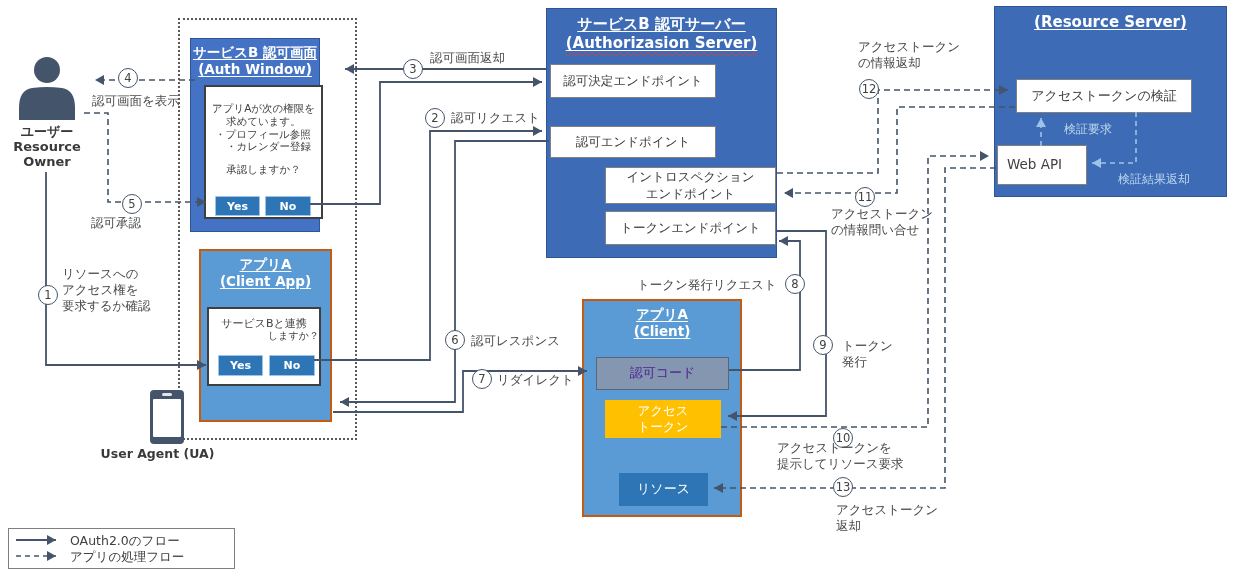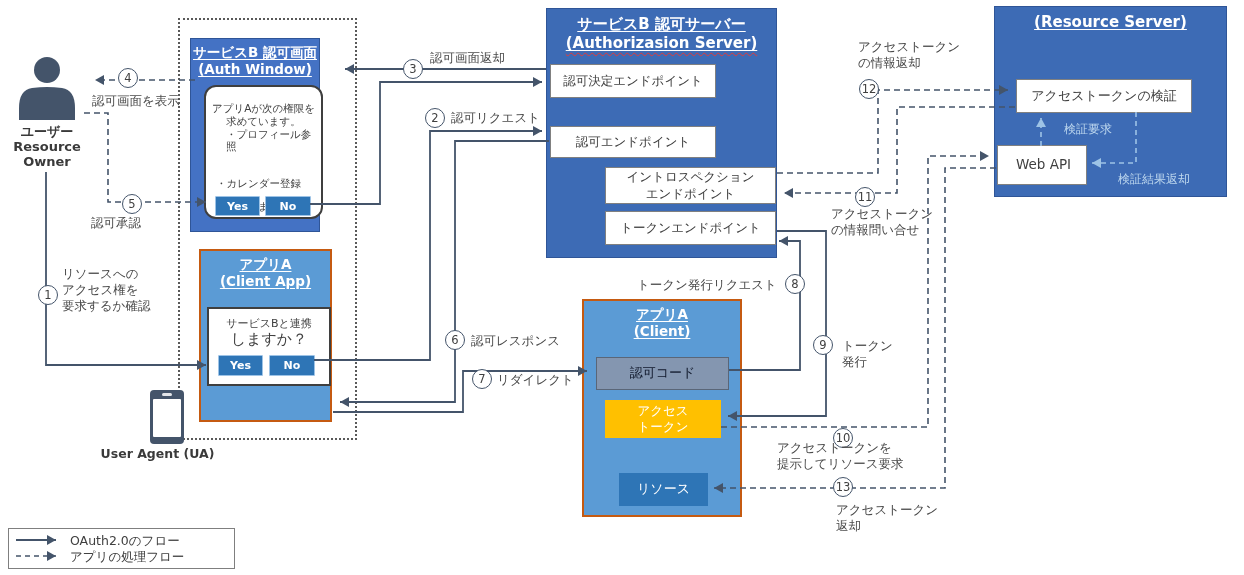--- a/index.html
+++ b/index.html
@@ -50,39 +50,39 @@
     <div>ユーザー</div>
     <div>Resource</div>
     <div>Owner</div>
   </div>
 
   <div class="blue-box winblue z1" style="left:190px;top:38px;width:130px;height:194px;">
     <div class="box-title" style="margin-top:5px;font-size:13.5px;">
       <div>サービスB 認可画面</div>
       <div>(Auth Window)</div>
     </div>
-    <div class="panel" style="left:13px;top:46px;width:119px;height:134px;border-radius:12px;">
+    <div class="panel" style="left:13px;top:46px;width:119px;height:134px;">
       <div class="dialog-text" style="margin-top:15px;">アプリAが次の権限を</div>
       <div class="dialog-text">求めています。</div>
-      <div class="dialog-text" style="text-align:left;padding-left:20px;">・プロフィール参照</div>
-      <div class="dialog-text" style="text-align:left;padding-left:10px;margin-top:24px;">・カレンダー登録</div>
+      <div class="dialog-text" style="text-align:left;padding-left:9px;">・プロフィール参照</div>
+      <div class="dialog-text" style="text-align:left;padding-left:20px;">・カレンダー登録</div>
       <div class="dialog-text" style="margin-top:10px;">承認しますか？</div>
       <div class="btn" style="left:9px;top:109px;width:45px;height:20px;">Yes</div>
       <div class="btn" style="left:59px;top:109px;width:46px;height:20px;">No</div>
     </div>
   </div>
 
   <div class="blue-box lightblue z1" style="left:199px;top:249px;width:133px;height:173px;">
     <div class="box-title" style="margin-top:5px;font-size:13.5px;">
       <div>アプリA</div>
       <div>(Client App)</div>
     </div>
-    <div class="panel" style="left:6px;top:56px;width:124px;height:79px;">
+    <div class="panel" style="left:6px;top:56px;width:114px;height:79px;">
       <div class="dialog-text" style="margin-top:8px;font-size:11px;">サービスBと連携</div>
-      <div class="dialog-text" style="font-size:15px;">しますか？</div>
+      <div class="dialog-text" style="font-size:10px;text-align:right;">しますか？</div>
       <div class="btn" style="left:9px;top:46px;width:45px;height:21px;">Yes</div>
       <div class="btn" style="left:60px;top:46px;width:46px;height:21px;">No</div>
     </div>
   </div>
 
   <div class="phone" style="left:150px;top:390px;width:34px;height:54px;">
     <div class="phone-speaker"></div>
     <div class="phone-screen"></div>
   </div>
   <div class="abs actor-label" style="left:60px;top:446px;width:195px;font-size:12.5px;">
@@ -99,32 +99,32 @@
     <div class="ep" style="left:58px;top:158px;width:171px;height:37px;">イントロスペクション
 エンドポイント</div>
     <div class="ep" style="left:58px;top:202px;width:171px;height:34px;">トークンエンドポイント</div>
   </div>
 
   <div class="blue-box lightblue z1" style="left:582px;top:299px;width:160px;height:218px;">
     <div class="box-title" style="margin-top:5px;font-size:13.5px;">
       <div>アプリA</div>
       <div>(Client)</div>
     </div>
-    <div class="ep" style="left:12px;top:56px;width:133px;height:33px;background:#8496B0;border:1.5px solid #5A6678;color:#0f172a;font-size:13px;">認可コード</div>
+    <div class="ep" style="left:12px;top:56px;width:133px;height:33px;background:#8496B0;border:1.5px solid #5A6678;color:#4c1d95;font-size:13px;">認可コード</div>
     <div class="ep" style="left:21px;top:99px;width:116px;height:38px;background:#FFC000;border:none;color:#fff;font-size:12.5px;">アクセス
 トークン</div>
     <div class="ep" style="left:35px;top:172px;width:89px;height:33px;background:#2E75B6;border:none;color:#fff;font-size:13px;">リソース</div>
   </div>
 
   <div class="blue-box server z1" style="left:994px;top:6px;width:233px;height:191px;">
     <div class="box-title" style="margin-top:6px;font-size:15px;">
       <div>(Resource Server)</div>
     </div>
     <div class="ep" style="left:21px;top:72px;width:176px;height:34px;font-size:13px;">アクセストークンの検証</div>
-    <div class="ep" style="left:2px;top:138px;width:90px;height:40px;font-size:13.5px;justify-content:flex-start;padding-left:18px;">Web API</div>
+    <div class="ep" style="left:2px;top:138px;width:90px;height:40px;font-size:13.5px;justify-content:flex-start;padding-left:9px;">Web API</div>
     <div class="inner-label" style="left:69px;top:114px;">検証要求</div>
     <div class="inner-label" style="left:123px;top:164px;">検証結果返却</div>
   </div>
 
   <svg id="arrows" width="1244" height="575" viewBox="0 0 1244 575">
     <defs>
       <marker id="ah" markerUnits="userSpaceOnUse" markerWidth="10" markerHeight="10" refX="9" refY="5" orient="auto">
         <path d="M0,0 L9,5 L0,10 Z" fill="#44546A"></path>
       </marker>
       <marker id="ahl" markerUnits="userSpaceOnUse" markerWidth="10" markerHeight="10" refX="9" refY="5" orient="auto">

